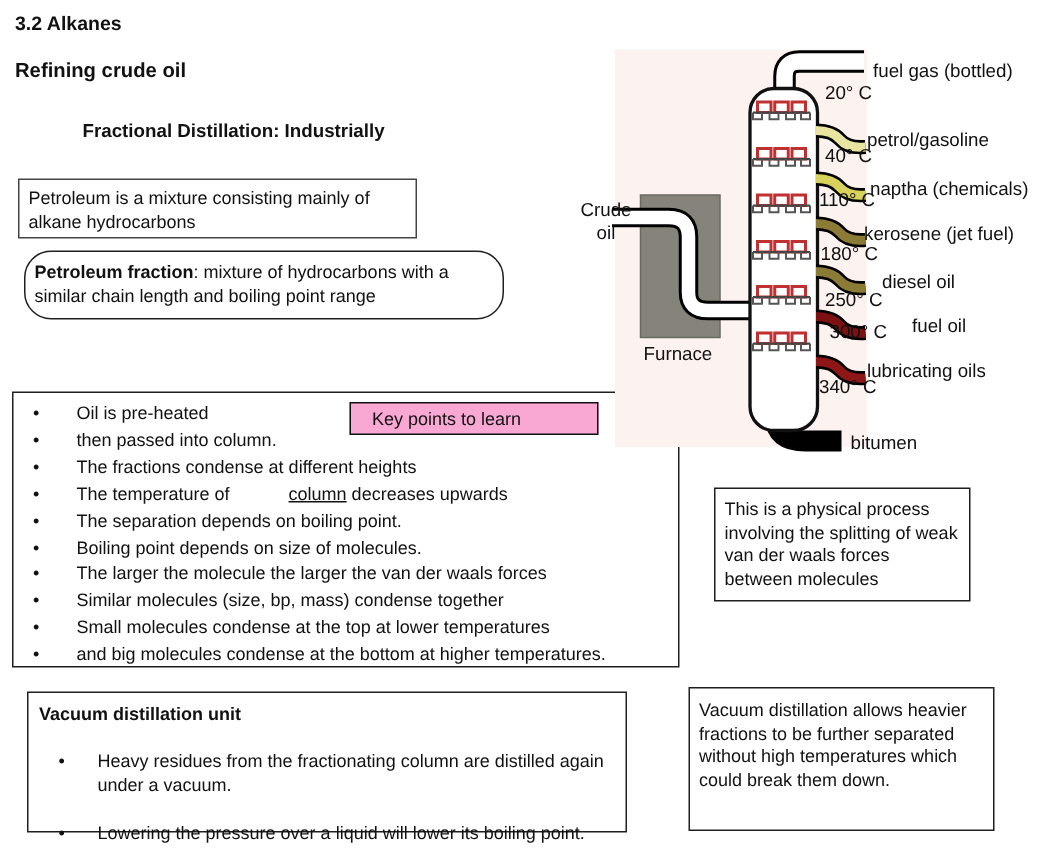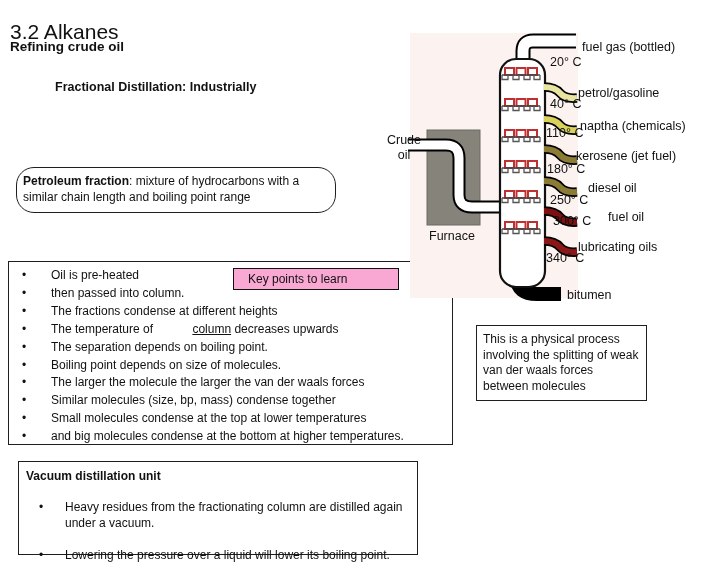--- a/index.html
+++ b/index.html
@@ -1,18 +1,18 @@
 <!DOCTYPE html>
 <html><head>
 <meta charset="utf-8">
 <style>
   html,body{margin:0;padding:0;background:#fff;}
   .page{position:relative;width:705px;height:576px;background:#ffffff;overflow:hidden;
         font-family:"Liberation Sans",sans-serif;color:#111;}
-  .h1{position:absolute;left:10px;top:20px;font-size:21px;font-weight:normal;}
+  .h1{position:absolute;left:10px;top:8px;font-size:13px;font-weight:bold;}
   .h2{position:absolute;left:10px;top:39px;font-size:13.5px;font-weight:bold;}
   .h3{position:absolute;left:10px;top:80px;font-size:12.5px;font-weight:bold;margin-left:45px;}
   .box{position:absolute;border:1.6px solid #1f1f1f;background:#fff;font-size:12px;line-height:15.5px;}
   .petroleum-box{left:12px;top:119px;width:252px;height:28px;padding:5px 6px;border-color:#444;}
   .fraction-box{left:16px;top:167px;width:306px;height:32px;padding:6px 6px;border-radius:18px;}
   .keypoints-box{left:8px;top:261px;width:443px;height:177px;padding:5px 0 0 0;}
   .keypoints-box ul,.vacuum-box ul{list-style:none;margin:0;padding:0;}
   .keypoints-box li{position:relative;padding-left:42px;line-height:17.9px;}
   .keypoints-box li::before{content:"\2022";position:absolute;left:13px;}
   .kp-label-box{position:absolute;left:224px;top:6px;width:150px;height:20px;
@@ -33,20 +33,23 @@
 </style>
 </head>
 <body>
 
 <div class="page">
 
   <div class="h1">3.2 Alkanes</div>
   <div class="h2">Refining crude oil</div>
   <div class="h3">Fractional Distillation: Industrially</div>
 
+  <div class="box petroleum-box">
+    <span>Petroleum is a mixture consisting mainly of alkane hydrocarbons</span>
+  </div>
 
   <div class="box fraction-box">
     <b>Petroleum fraction</b><span>: mixture of hydrocarbons with a similar chain length and boiling point range</span>
   </div>
 
   <div class="box keypoints-box">
     <div class="kp-label-box">
       <span>Key points to learn</span>
     </div>
     <ul>
@@ -66,20 +69,21 @@
   <div class="box physical-box">This is a physical process involving the splitting of weak van der waals forces between molecules</div>
 
   <div class="box vacuum-box">
     <div class="vb-title">Vacuum distillation unit</div>
     <ul>
       <li>Heavy residues from the fractionating column are distilled again under a vacuum.</li>
       <li>Lowering the pressure over a liquid will lower its boiling point.</li>
     </ul>
   </div>
 
+  <div class="box vacuum-note-box">Vacuum distillation allows heavier fractions to be further separated without high temperatures which could break them down.</div>
 
   <svg width="320" height="285" viewBox="385 25 320 285" style="position:absolute;left:385px;top:25px;">
     <defs>
       <g id="tray">
         <rect class="cap" x="-16" y="-7" width="9" height="7" stroke-width="2" stroke="#c03030"></rect>
         <rect class="cap" x="-4.5" y="-7" width="9" height="7" stroke-width="2" stroke="#c03030"></rect>
         <rect class="cap" x="7" y="-7" width="9" height="7" stroke-width="2" stroke="#c03030"></rect>
         <path class="trayline" d="M-19,0 H19"></path>
         <path class="hook" d="M-19,0 v4.5 h6 v-4.5"></path>
         <path class="hook" d="M-8,0 v4.5 h6 v-4.5"></path>

